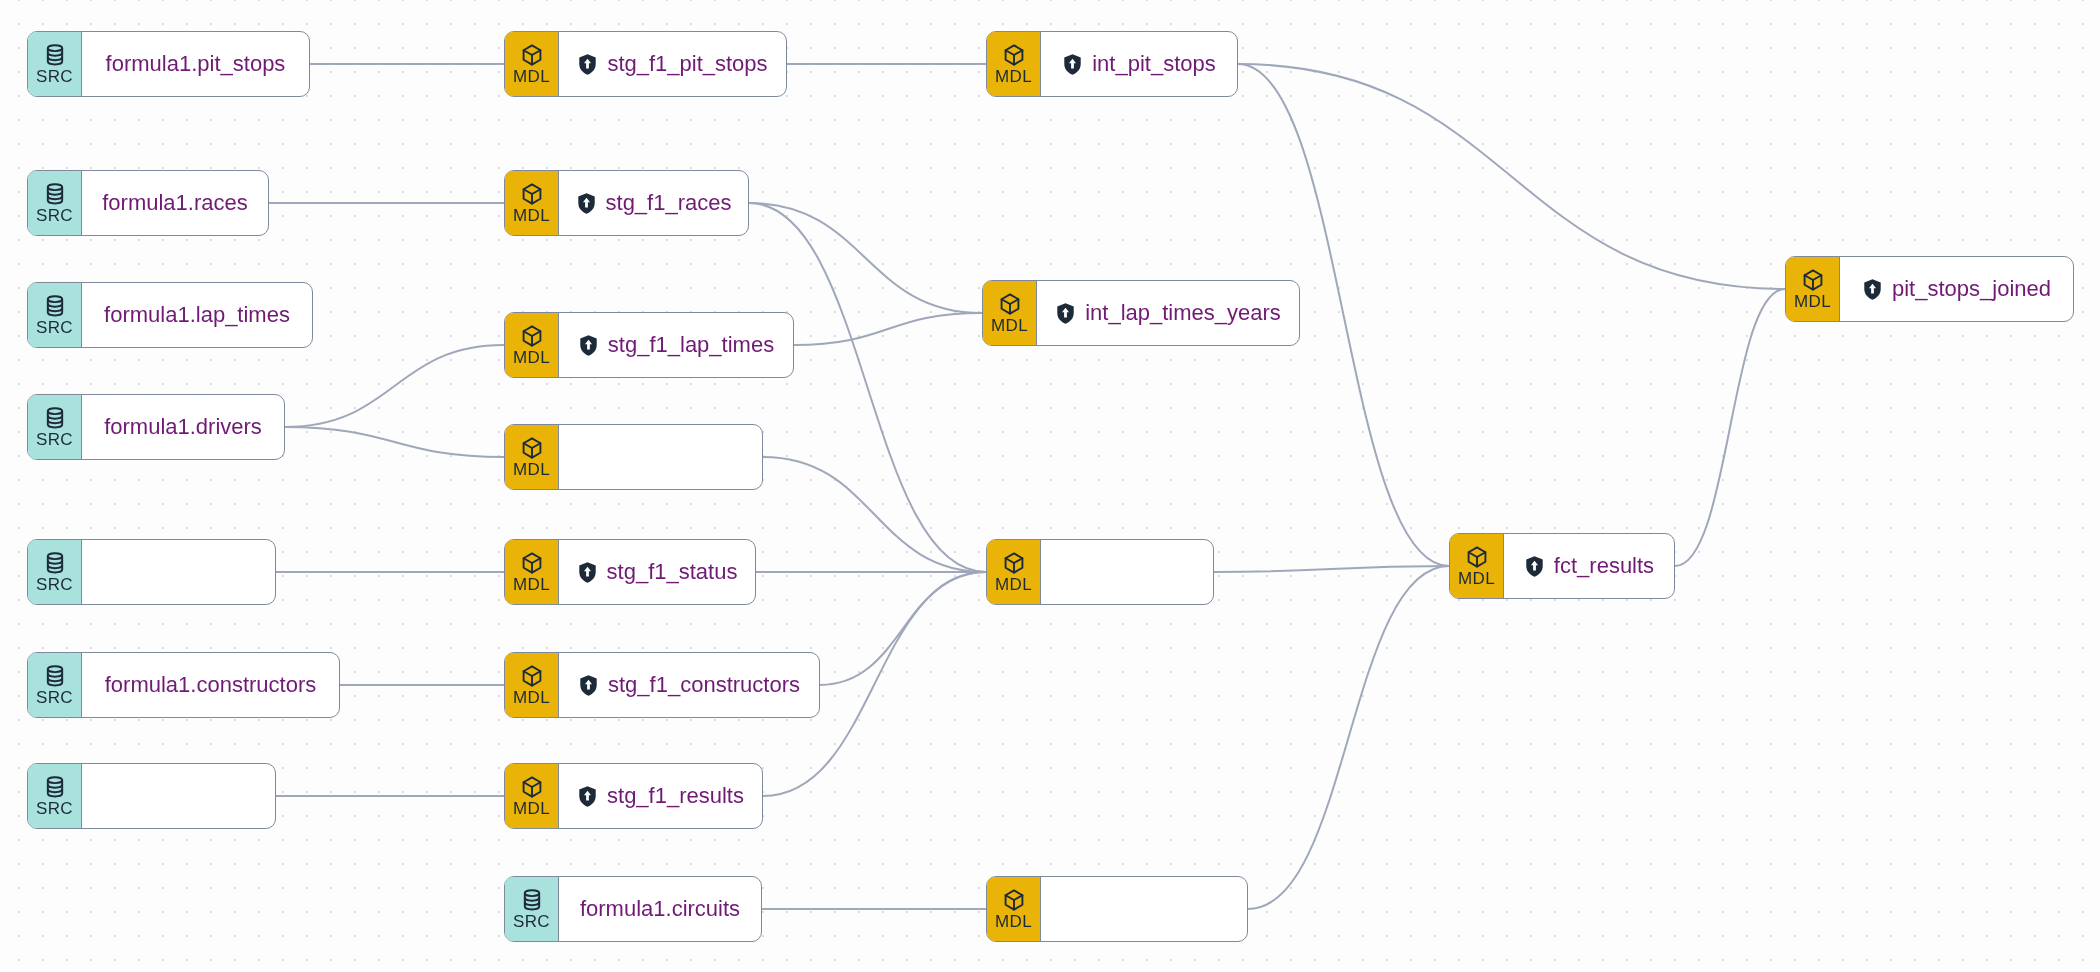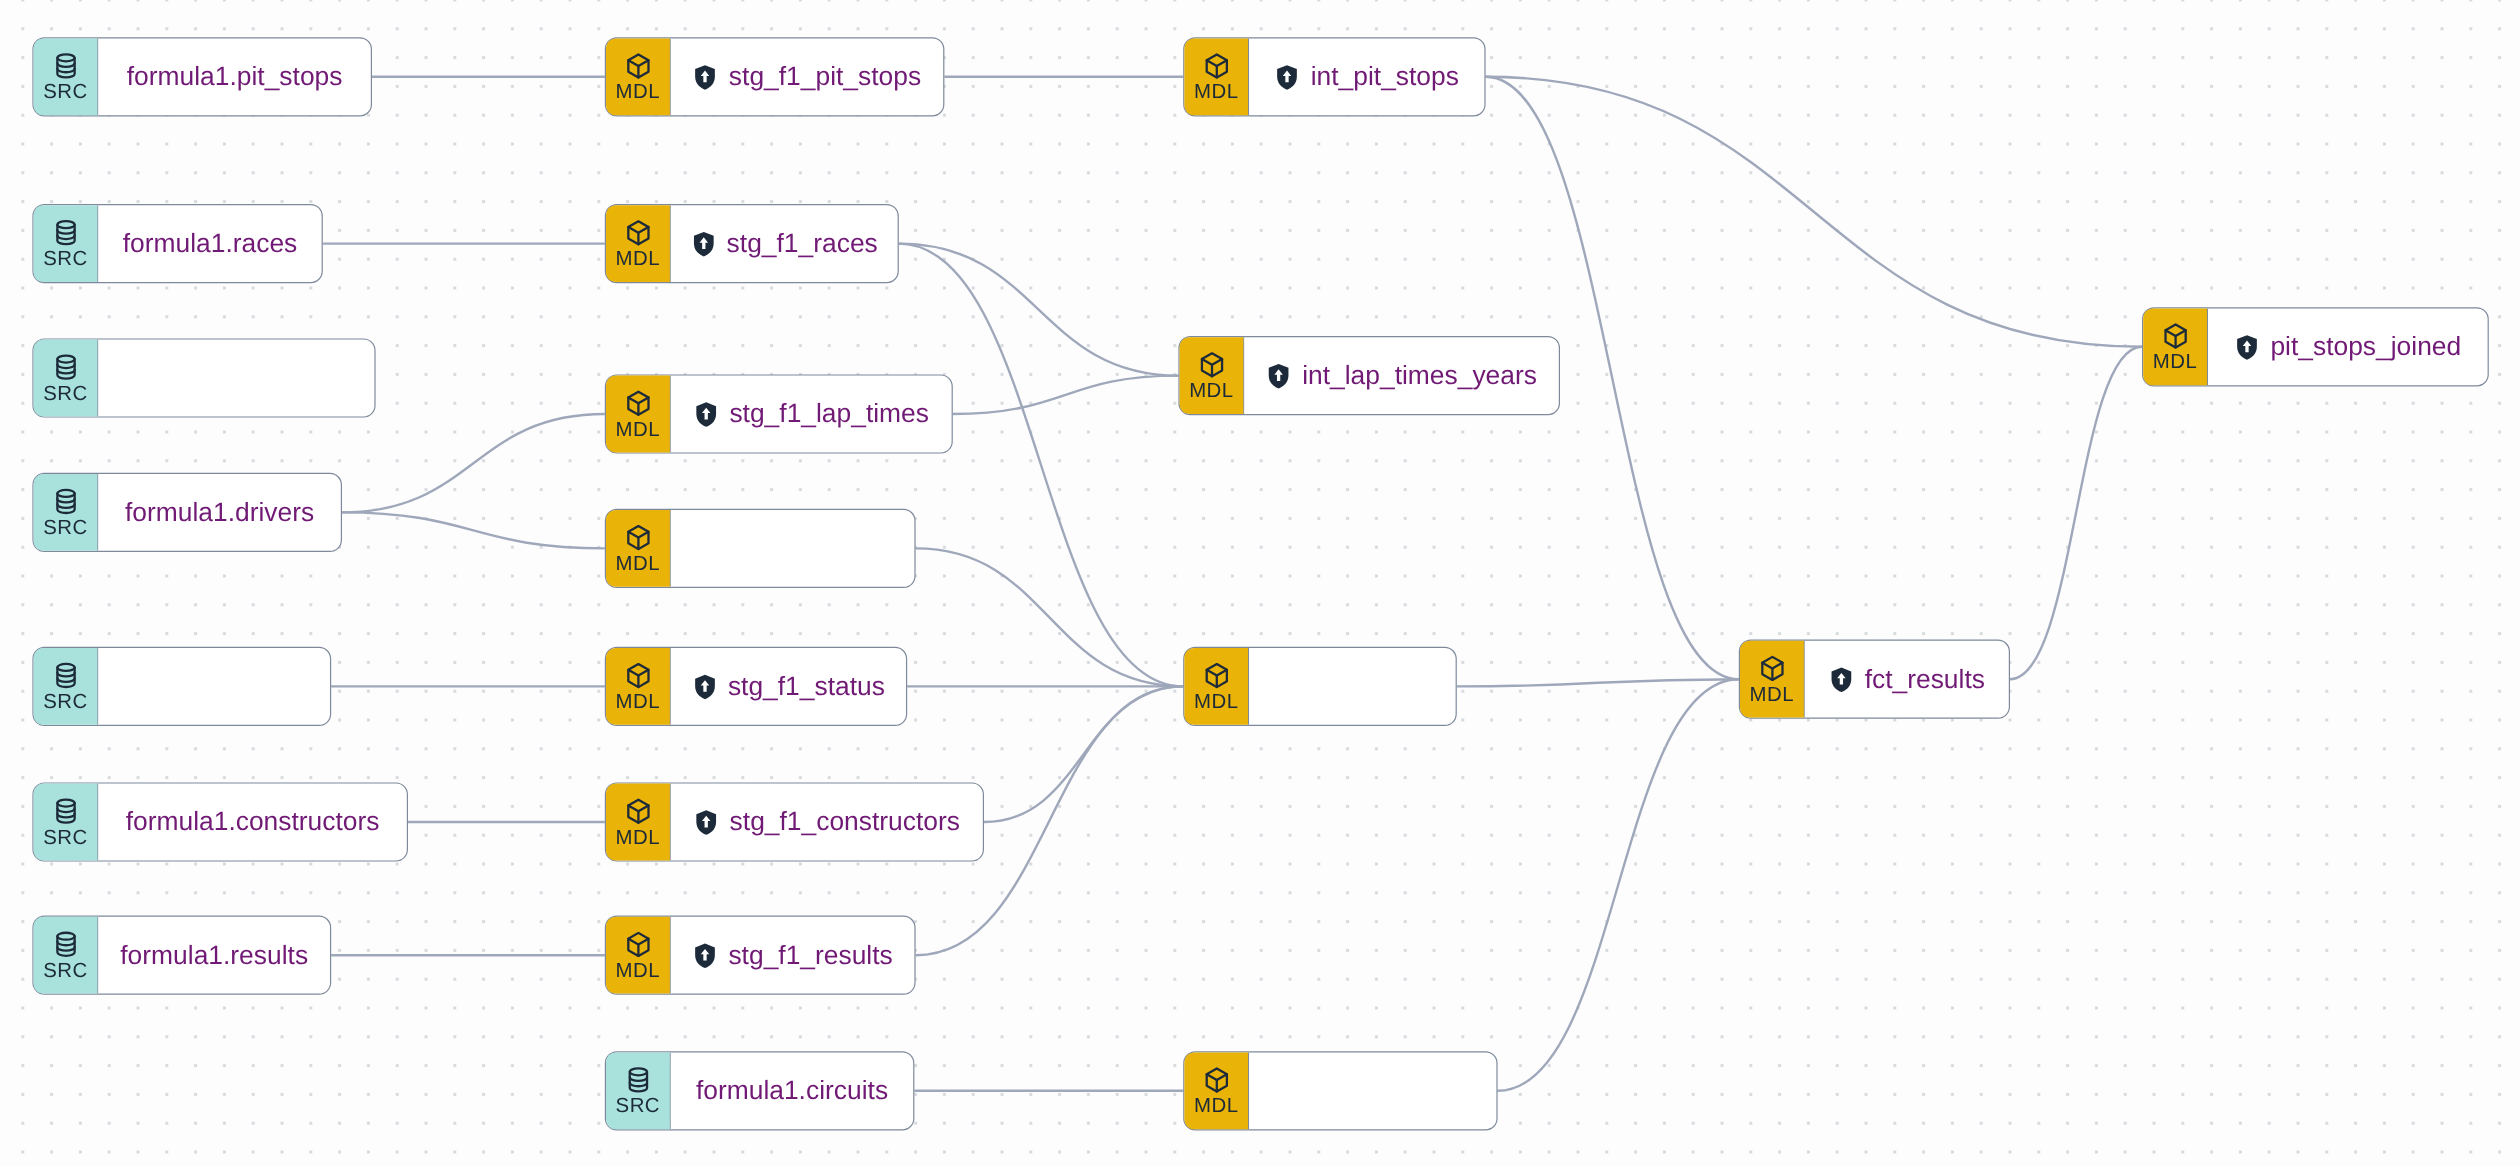--- a/index.html
+++ b/index.html
@@ -108,20 +108,23 @@
       <div class="node" style="left: 27px; top: 282px; min-width: 286px; height: 66px;">
         <div class="badge src">
           <span class="bicon"><svg width="24" height="24" viewBox="0 0 24 24" fill="none" stroke="#1c2a39" stroke-width="1.9" stroke-linecap="round" stroke-linejoin="round">
        <ellipse cx="12" cy="5.2" rx="7.2" ry="2.9"></ellipse>
        <path d="M4.8 5.2 v13.4 c0 1.6 3.2 2.9 7.2 2.9 s7.2 -1.3 7.2 -2.9 V5.2"></path>
        <path d="M4.8 9.8 c0 1.6 3.2 2.9 7.2 2.9 s7.2 -1.3 7.2 -2.9"></path>
        <path d="M4.8 14.3 c0 1.6 3.2 2.9 7.2 2.9 s7.2 -1.3 7.2 -2.9"></path>
      </svg></span>
           <span class="blabel">SRC</span>
         </div>
+        <div class="nbody">
+          <span class="nlabel">formula1.lap_times</span>
+        </div>
       </div>
       <div class="node" style="left: 27px; top: 394px; min-width: 258px; height: 66px;">
         <div class="badge src">
           <span class="bicon"><svg width="24" height="24" viewBox="0 0 24 24" fill="none" stroke="#1c2a39" stroke-width="1.9" stroke-linecap="round" stroke-linejoin="round">
        <ellipse cx="12" cy="5.2" rx="7.2" ry="2.9"></ellipse>
        <path d="M4.8 5.2 v13.4 c0 1.6 3.2 2.9 7.2 2.9 s7.2 -1.3 7.2 -2.9 V5.2"></path>
        <path d="M4.8 9.8 c0 1.6 3.2 2.9 7.2 2.9 s7.2 -1.3 7.2 -2.9"></path>
        <path d="M4.8 14.3 c0 1.6 3.2 2.9 7.2 2.9 s7.2 -1.3 7.2 -2.9"></path>
      </svg></span>
           <span class="blabel">SRC</span>
@@ -157,23 +160,20 @@
       </div>
       <div class="node" style="left: 27px; top: 763px; min-width: 249px; height: 66px;">
         <div class="badge src">
           <span class="bicon"><svg width="24" height="24" viewBox="0 0 24 24" fill="none" stroke="#1c2a39" stroke-width="1.9" stroke-linecap="round" stroke-linejoin="round">
        <ellipse cx="12" cy="5.2" rx="7.2" ry="2.9"></ellipse>
        <path d="M4.8 5.2 v13.4 c0 1.6 3.2 2.9 7.2 2.9 s7.2 -1.3 7.2 -2.9 V5.2"></path>
        <path d="M4.8 9.8 c0 1.6 3.2 2.9 7.2 2.9 s7.2 -1.3 7.2 -2.9"></path>
        <path d="M4.8 14.3 c0 1.6 3.2 2.9 7.2 2.9 s7.2 -1.3 7.2 -2.9"></path>
      </svg></span>
           <span class="blabel">SRC</span>
-        </div>
-        <div class="nbody">
-          <span class="nlabel">formula1.results</span>
         </div>
       </div>
       <div class="node" style="left: 504px; top: 876px; min-width: 258px; height: 66px;">
         <div class="badge src">
           <span class="bicon"><svg width="24" height="24" viewBox="0 0 24 24" fill="none" stroke="#1c2a39" stroke-width="1.9" stroke-linecap="round" stroke-linejoin="round">
        <ellipse cx="12" cy="5.2" rx="7.2" ry="2.9"></ellipse>
        <path d="M4.8 5.2 v13.4 c0 1.6 3.2 2.9 7.2 2.9 s7.2 -1.3 7.2 -2.9 V5.2"></path>
        <path d="M4.8 9.8 c0 1.6 3.2 2.9 7.2 2.9 s7.2 -1.3 7.2 -2.9"></path>
        <path d="M4.8 14.3 c0 1.6 3.2 2.9 7.2 2.9 s7.2 -1.3 7.2 -2.9"></path>
      </svg></span>

